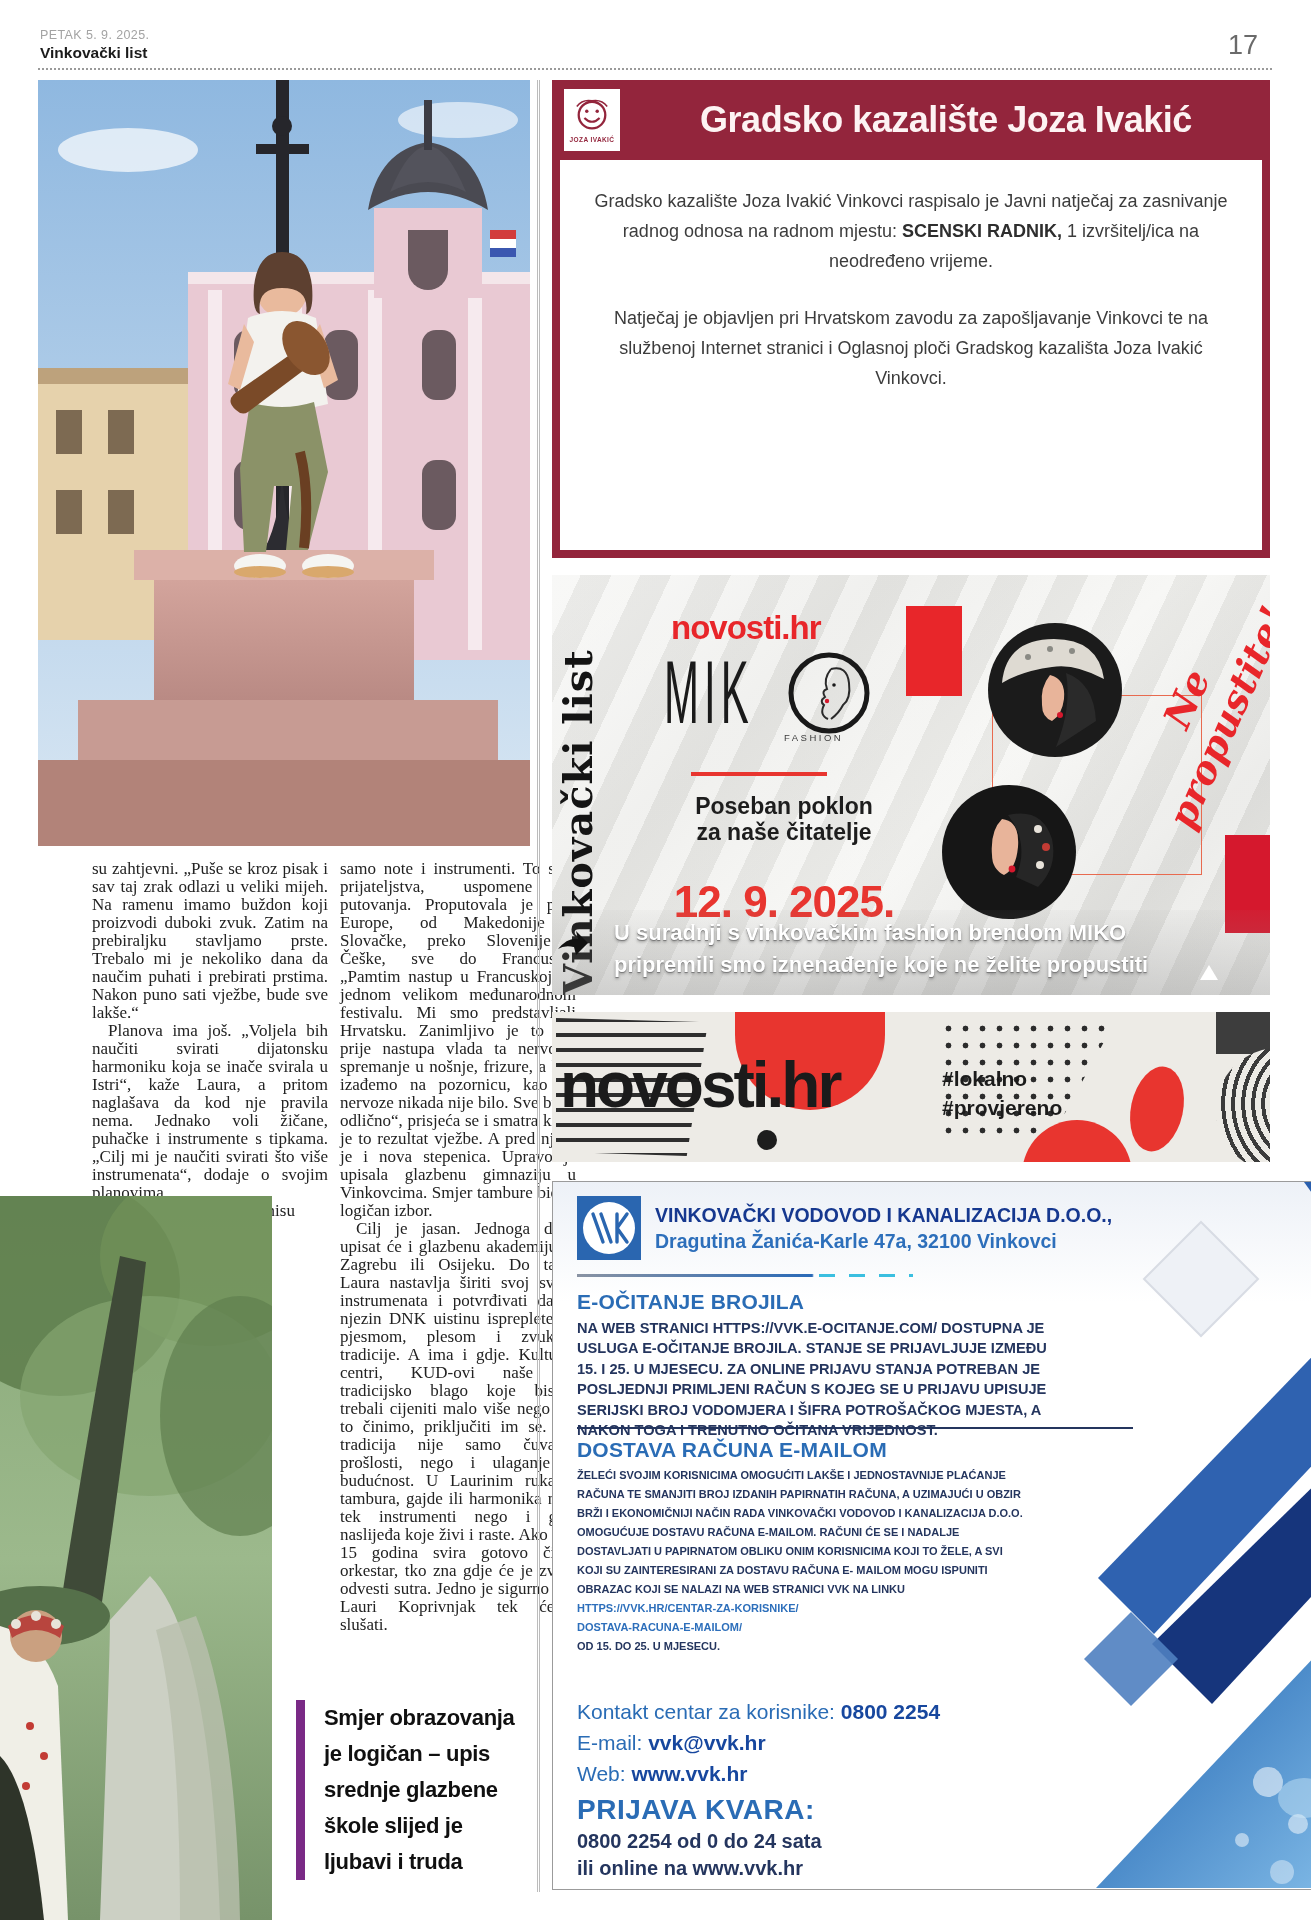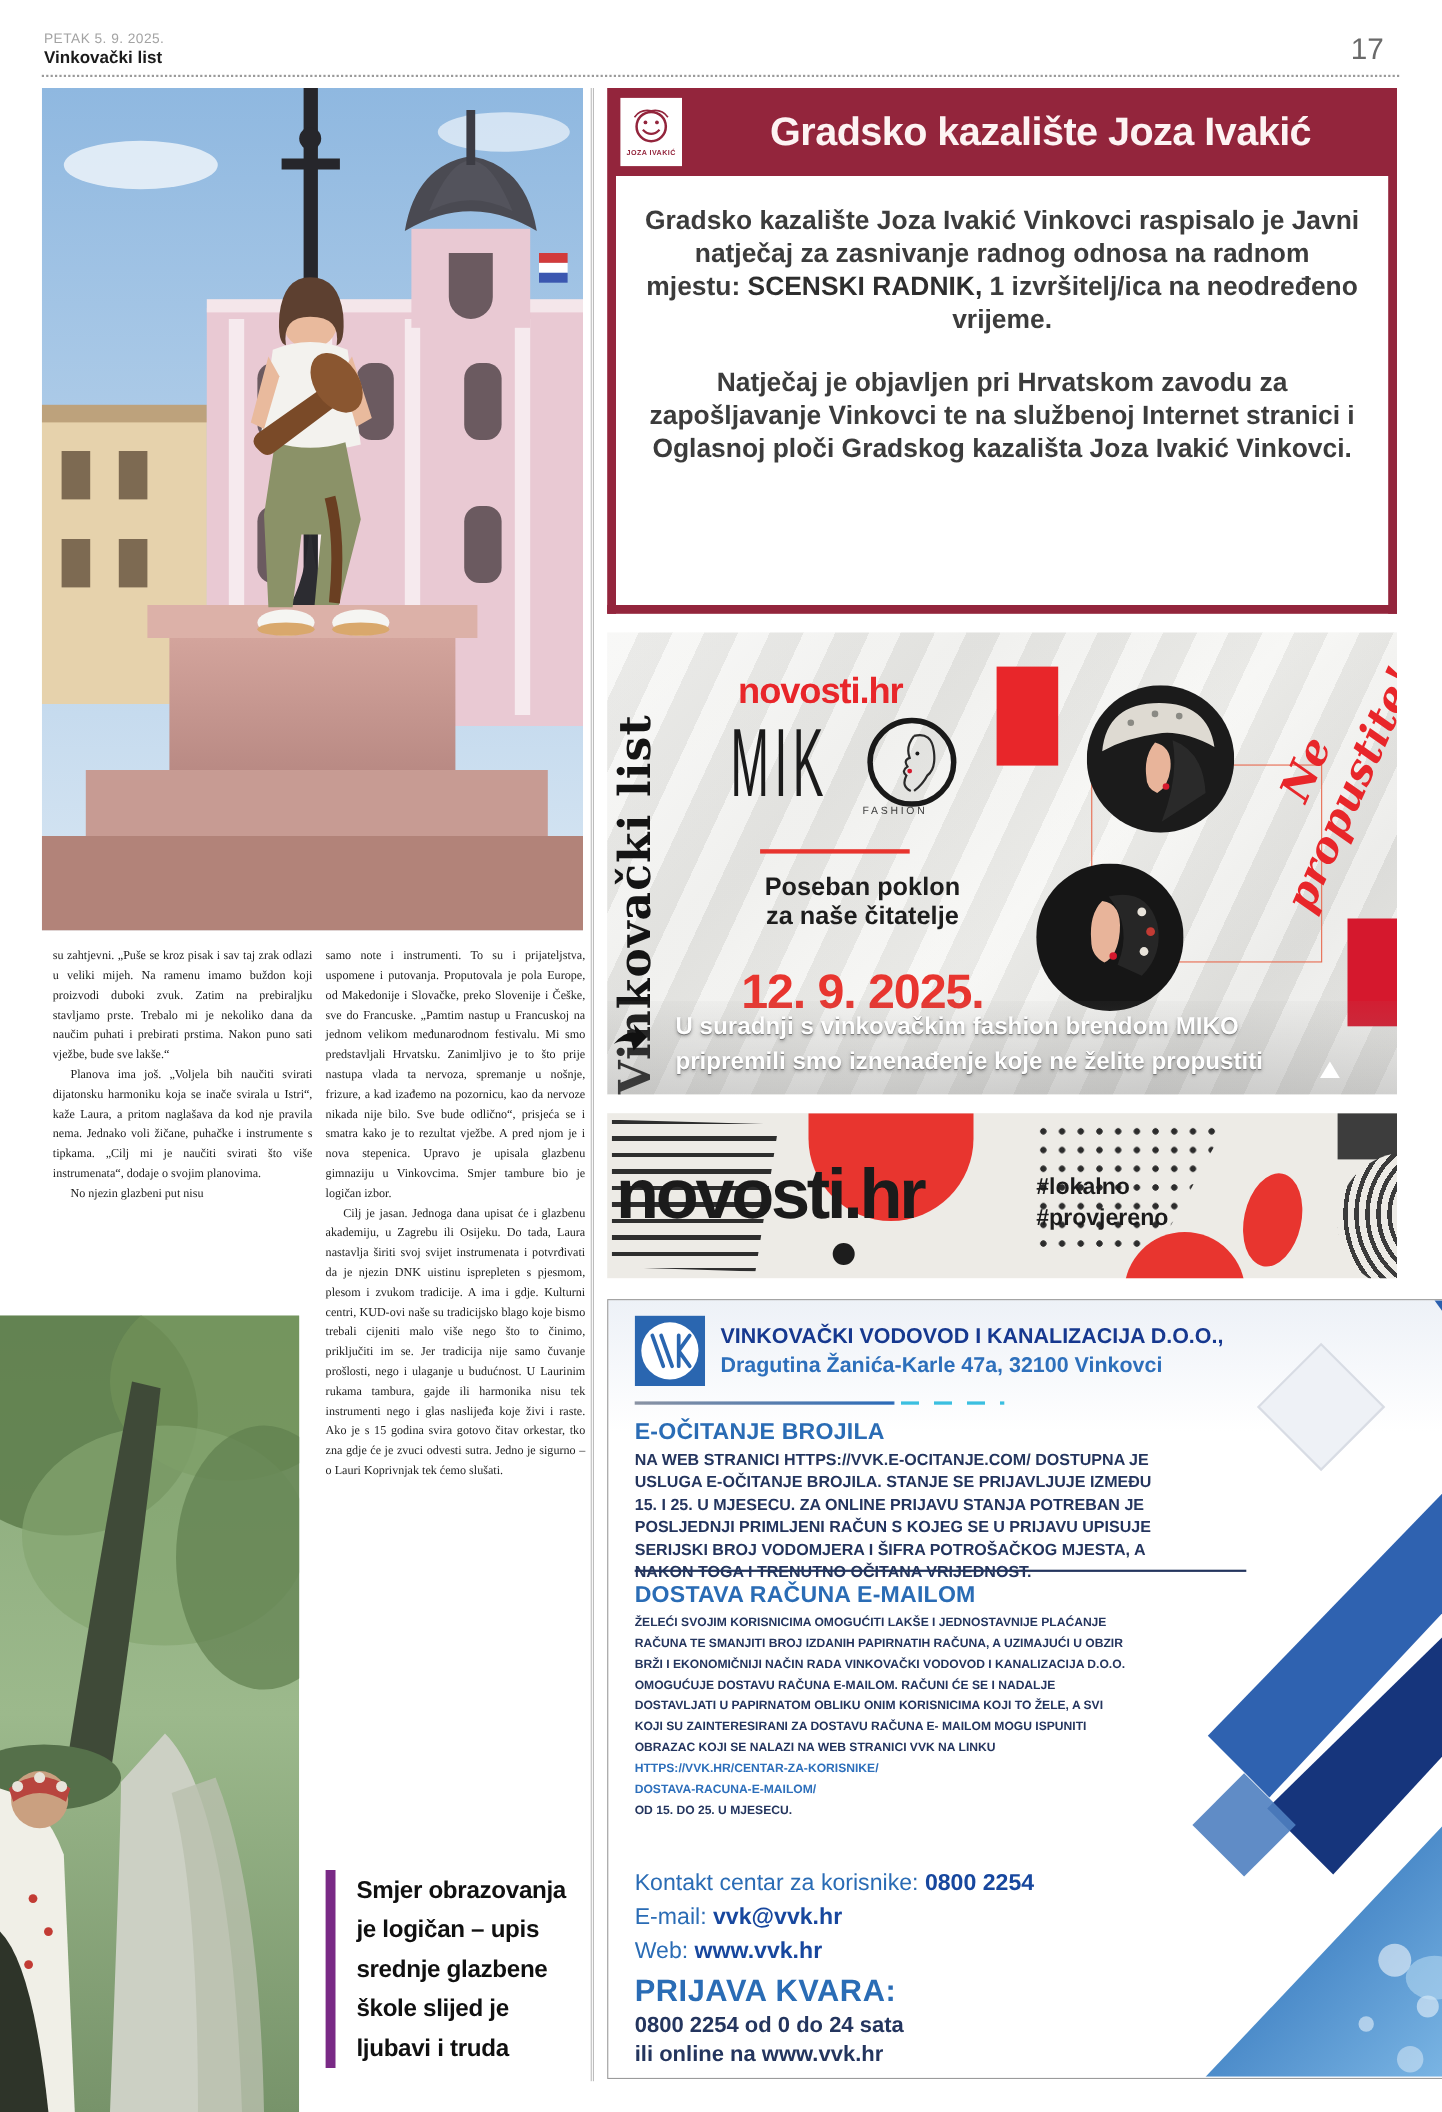--- a/index.html
+++ b/index.html
@@ -9,21 +9,21 @@
   
   .hdr-date { position:absolute; left:40px; top:28px; font-size:12.5px; color:#a3a3a3; letter-spacing:.4px; }
   .hdr-masthead { position:absolute; left:40px; top:44px; font-size:15.5px; font-weight:700; color:#1b1b1b; }
   .hdr-rule { position:absolute; left:38px; top:68px; width:1234px; border-top:2px dotted #9a9a9a; }
   .hdr-pagenum { position:absolute; left:1228px; top:30px; font-size:27px; color:#6a6a6a; font-weight:400; }
 
   
   .photo1 { position:absolute; left:38px; top:80px; width:492px; height:766px; }
   .photo2 { position:absolute; left:0; top:1196px; width:272px; height:724px; }
   .col { position:absolute; width:236px; font-family:"Liberation Serif","DejaVu Serif",serif;
-         font-size:11px; line-height:18px; color:#222; text-align:justify; }
+         font-size:17px; line-height:18px; color:#222; text-align:justify;margin-left:44px; }
   .col1 { left:48px; top:860px; }
   .col2 { left:296px; top:860px; }
   .col p.indent { text-indent:16px; }
   .pullquote { position:absolute; left:296px; top:1700px; width:228px;
                border-left:9px solid #7a2a86; padding-left:19px;
                font-size:22px; line-height:36px; font-weight:800; color:#101010;
                letter-spacing:-.3px; white-space:pre-line; }
 
   .divider-v { position:absolute; left:537px; top:80px; height:1812px; border-left:3px double #bcbcbc; }
 
@@ -33,21 +33,21 @@
   
   .theatre { position:absolute; left:0; top:0; width:718px; height:478px; }
   .theatre-head { position:absolute; inset:0 0 auto 0; height:80px; background:#93253c; }
   .theatre-logo { position:absolute; left:12px; top:9px; width:56px; height:62px; background:#fff;
                   display:flex; flex-direction:column; align-items:center; justify-content:center; }
   .theatre-logo .cap { font-size:6.5px; font-weight:700; color:#93253c; letter-spacing:.4px; margin-top:1px; }
   .theatre-title { position:absolute; left:80px; right:10px; top:0; height:80px; line-height:80px;
                    text-align:center; color:#fdf3f3; font-size:36px; font-weight:800; letter-spacing:-.5px; }
   .theatre-body { position:absolute; left:0; right:0; top:80px; bottom:0; background:#fff;
                   border:8px solid #93253c; border-top:none; padding:26px 26px 0;
-                  text-align:center; font-size:24px; line-height:30px; color:#3c3c3c;font-weight:bold; }
+                  text-align:center; font-size:18px; line-height:30px; color:#3c3c3c; }
   .theatre-body p { margin-bottom:27px; }
   .theatre-body b { color:#2e2e2e; }
 
   
   .miko { position:absolute; left:0; top:495px; width:718px; height:420px; overflow:hidden;
           background:
             repeating-linear-gradient(115deg, rgba(255,255,255,.35) 0 26px, rgba(190,190,188,.18) 26px 54px),
             linear-gradient(135deg,#f5f5f3 0%,#e9e9e6 30%,#f3f3f0 55%,#e3e3e0 80%,#efefec 100%); }
   .miko-vertical { position:absolute; left:2px; top:2px; height:418px;
                    writing-mode:vertical-rl; transform:rotate(180deg);

